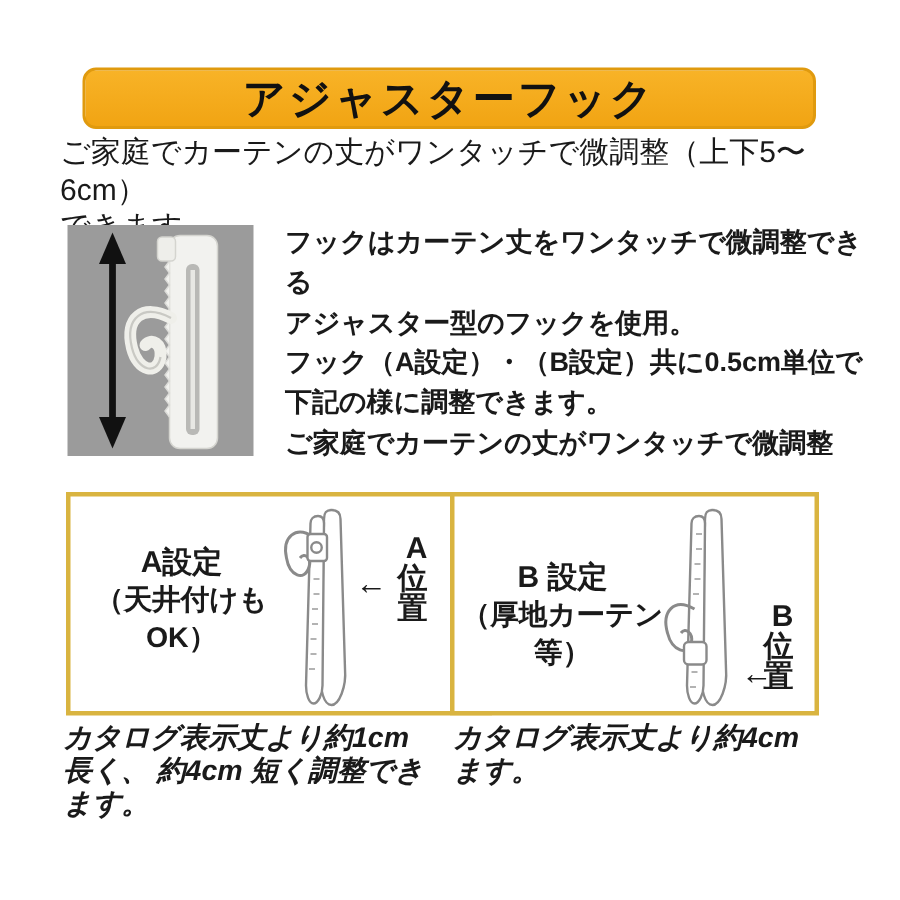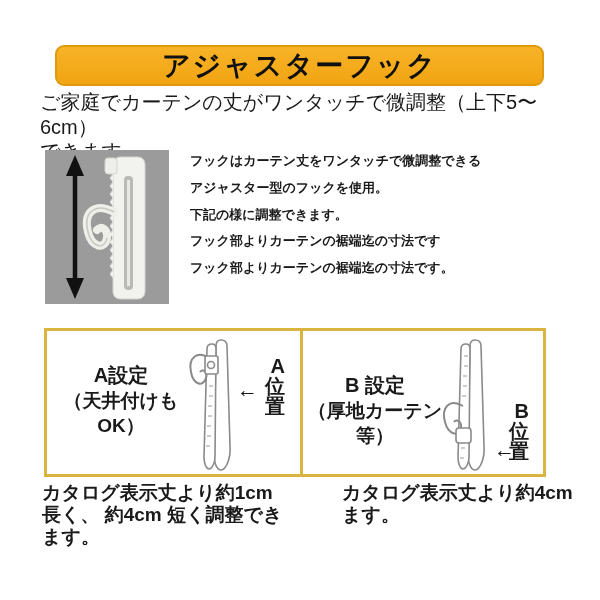--- a/index.html
+++ b/index.html
@@ -39,21 +39,21 @@
   
   .photo {
     left: 45px; top: 150px; width: 124px; height: 154px;
     background: #9b9b9b;
   }
   .photo svg { display: block; }
 
   
   .desc {
     left: 190px; top: 148px; width: 400px;
-    font-size: 13px; font-weight: 700; line-height: 26.8px;
+    font-size: 18px; font-weight: 700; line-height: 26.8px;
   }
 
   
   .sbox {
     top: 328px; height: 149px;
     background: #ffffff;
     border: 3px solid #d9b440;
   }
   .sbox-a { left: 44px;  width: 284px; }
   .sbox-b { left: 300px; width: 246px; }
@@ -84,24 +84,24 @@
   .pos-arrow {
     position: absolute;
     font-size: 21px; font-weight: 700;
   }
   .sbox-a .pos-arrow { left: 190px; top: 47px; }
   .sbox-b .pos-arrow { left: 191px; top: 107px; }
 
   
   .caption {
     top: 482px; width: 256px;
-    font-size: 19px; font-weight: 700; line-height: 22px;
+    font-size: 19px; font-weight: 700; line-height: 22px; font-style: italic;
   }
   .caption-a { left: 42px; }
-  .caption-b { left: 302px; margin-left: 40px; }
+  .caption-b { left: 302px; }
 </style>
 </head>
 <body>
 
 <div id="canvas">
 
   <div class="abs banner">
     <span class="banner-text">アジャスターフック</span>
   </div>
 
@@ -130,23 +130,23 @@
 
         <path d="M69,62 C50,52 38,62 43,82 C47,98 60,100 62,88 C63,79 56,75 52,80" fill="none" stroke="#efefea" stroke-width="8" stroke-linecap="round"></path>
         <path d="M69,62 C50,52 38,62 43,82 C47,98 60,100 62,88" fill="none" stroke="#c9c9c4" stroke-width="1.5"></path>
       </g>
     </svg>
   </div>
 
   <div class="abs desc">
     <div>フックはカーテン丈をワンタッチで微調整できる</div>
     <div>アジャスター型のフックを使用。</div>
+    <div>フック（A設定）・（B設定）共に0.5cm単位で</div>
     <div>下記の様に調整できます。</div>
-    <div>フック部よりカーテンの裾端迄の寸法です</div>
-    <div>フック部よりカーテンの裾端迄の寸法です。</div>
+    <div>ご家庭でカーテンの丈がワンタッチで微調整</div>
   </div>
 
   <div class="abs sbox sbox-a">
     <div class="sbox-text">
       <div class="sbox-name">A設定</div>
       <div>（天井付けも OK）</div>
     </div>
     <svg class="hook-art" width="58" height="140" viewBox="0 0 58 140">
       <g fill="#ffffff" stroke="#8a8a8a" stroke-width="1.6" stroke-linejoin="round">
 

